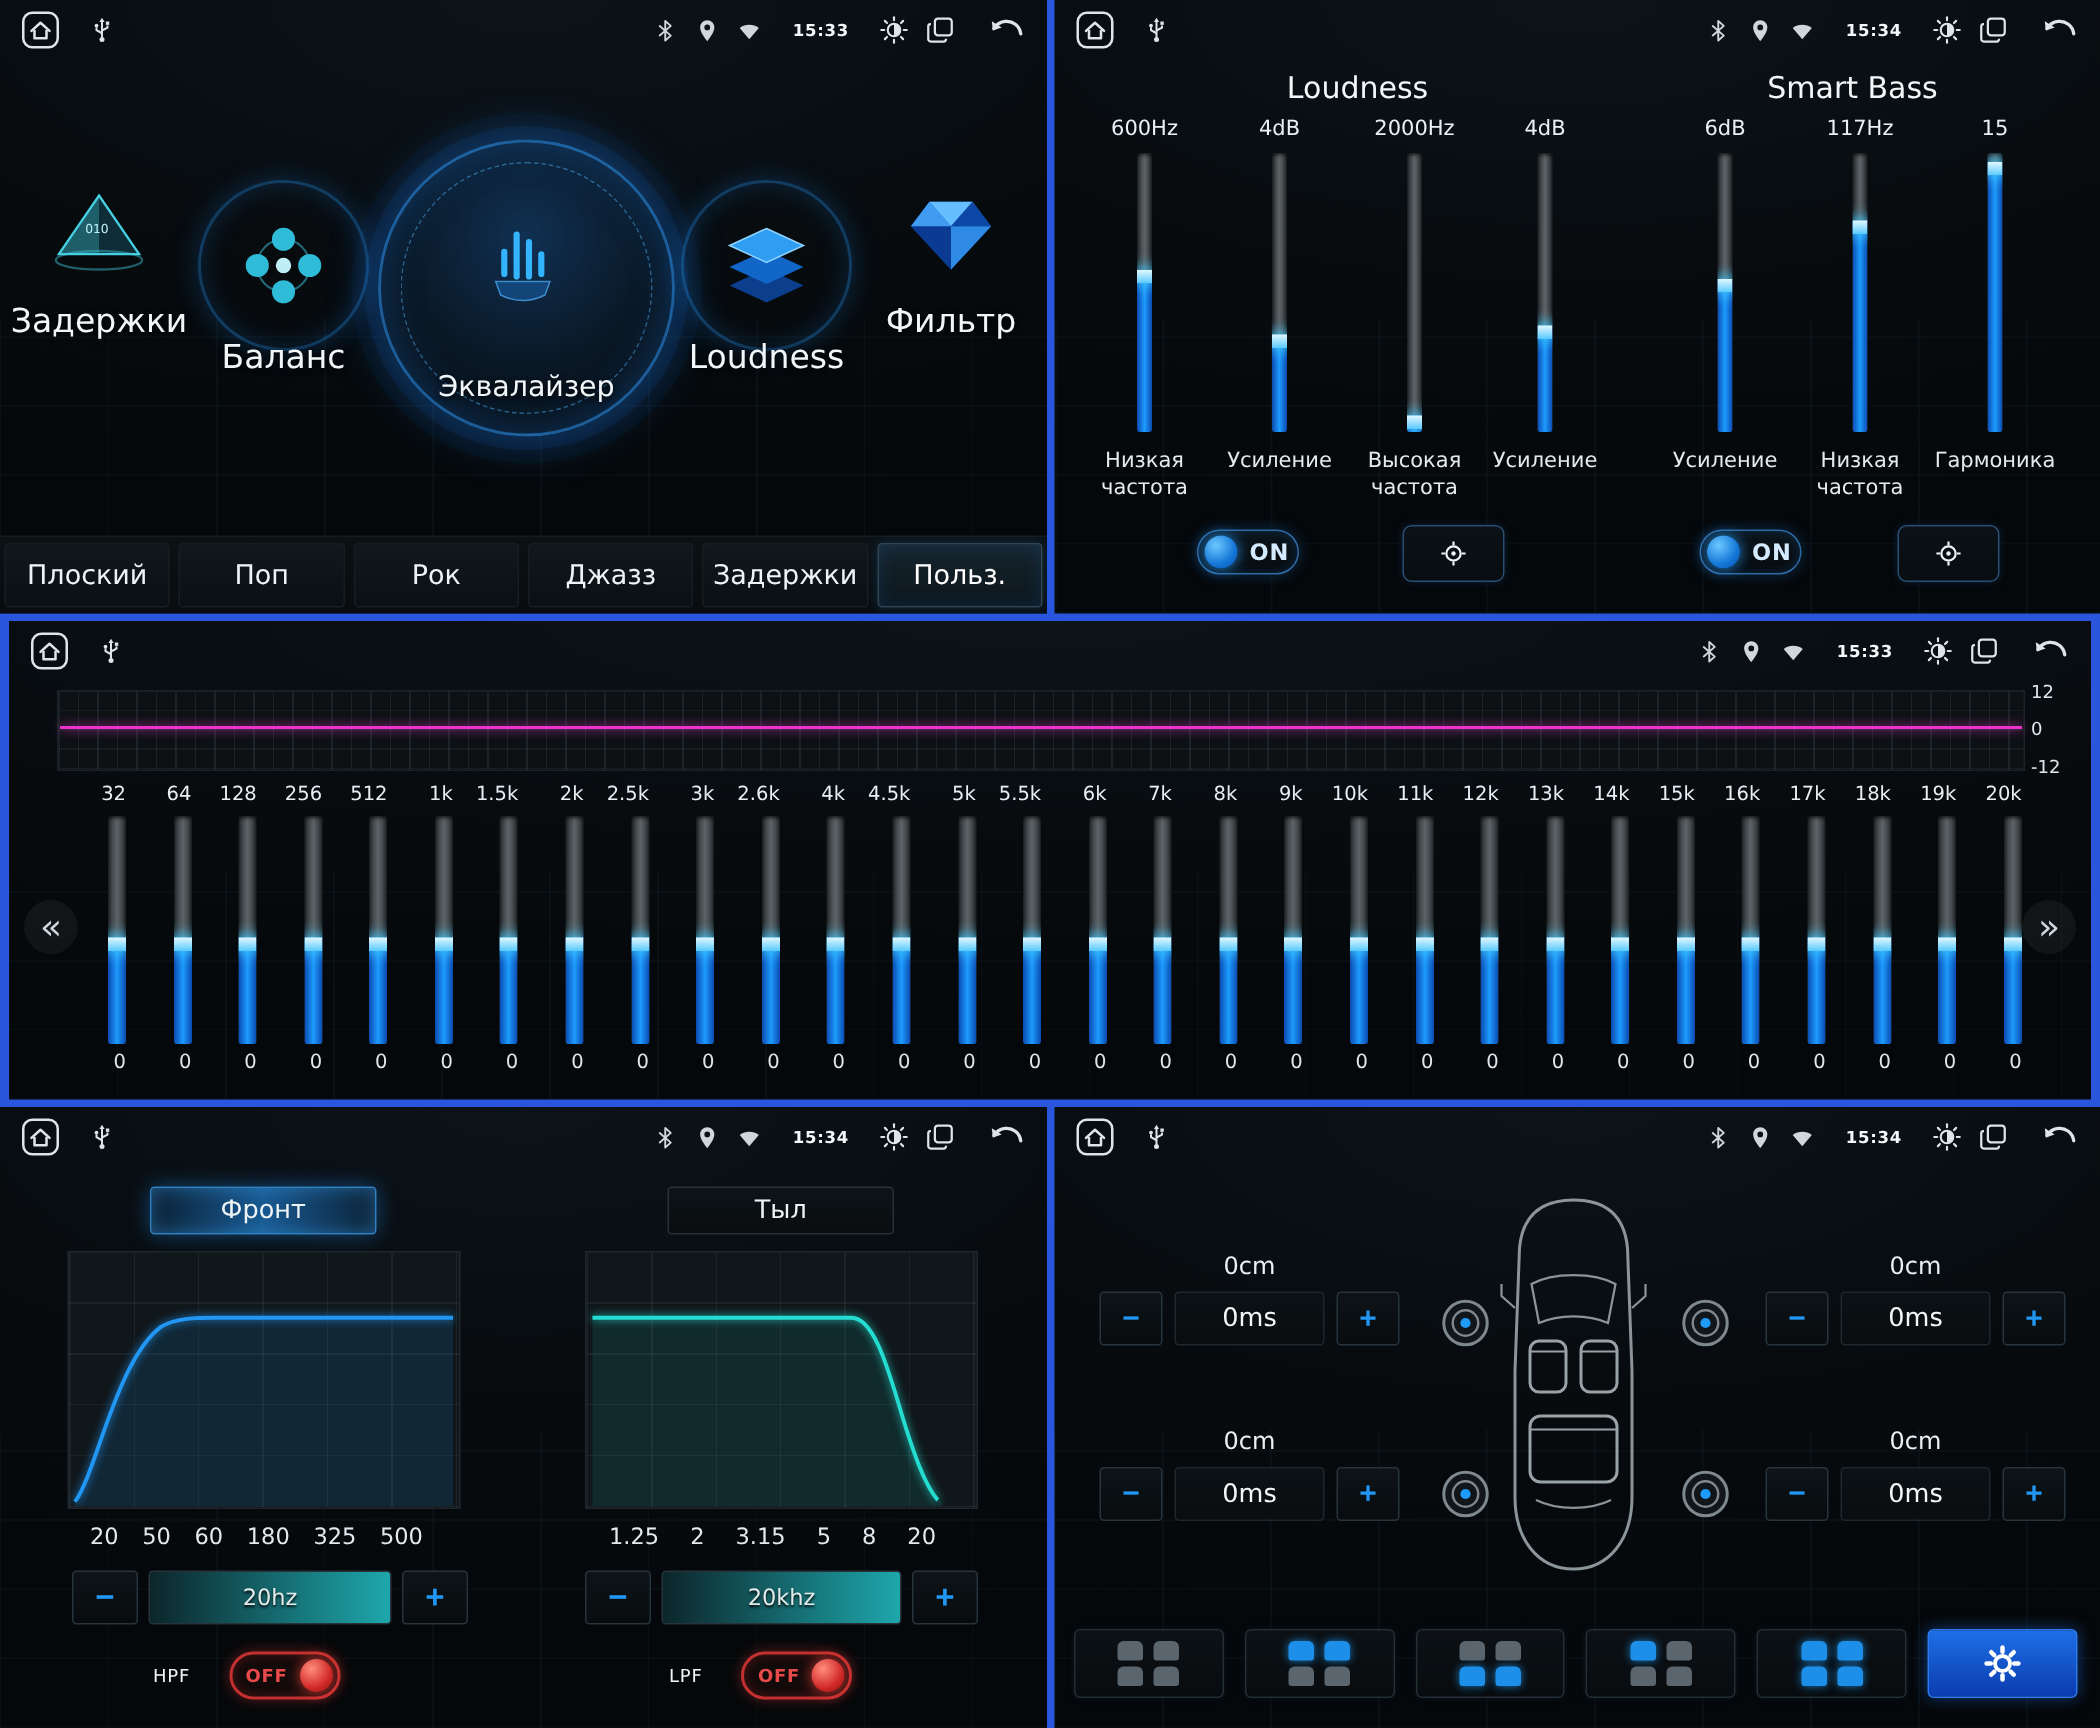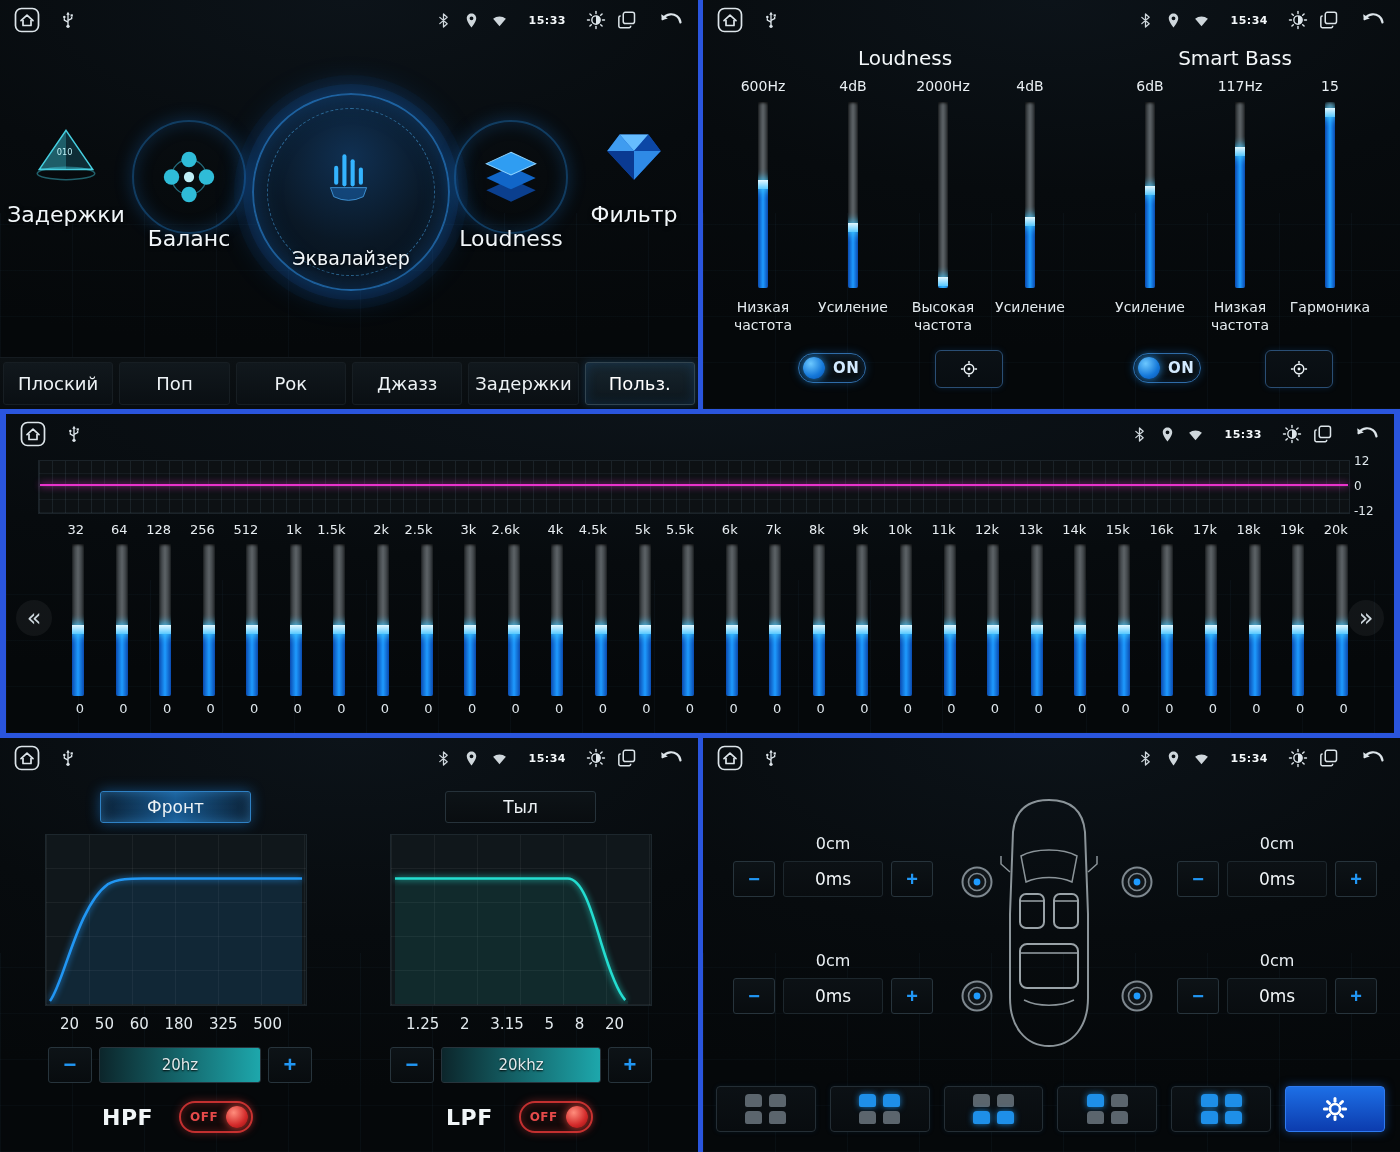--- a/index.html
+++ b/index.html
@@ -131,21 +131,21 @@
   #hpf-slider{left:48px;width:264px}
   #lpf-slider{left:390px;width:262px}
   .fbtn{width:44px;border:1px solid #27343c;background:linear-gradient(180deg,#0d1317,#080c0f);border-radius:3px;
     color:#2196f3;font-size:22px;font-weight:bold;display:flex;align-items:center;justify-content:center;cursor:pointer}
   .fbar{flex:1;border:1px solid #27343c;border-radius:3px;position:relative;background:#0a0f12;overflow:hidden;
     display:flex;align-items:center;justify-content:center;cursor:pointer}
   .fbar .fill{position:absolute;inset:0;background:linear-gradient(90deg, rgba(16,80,90,.35), rgba(34,205,210,.8))}
   .fbar .ftext{position:relative;font-size:15px;color:#e2eaec;text-shadow:0 1px 2px #000}
   .frow{position:absolute;top:363px;display:flex;align-items:center;gap:26px}
   #hpf-row{left:102px}#lpf-row{left:446px}
-  .fname{font-size:22px;font-weight:bold;color:#f1f6f8;letter-spacing:.5px}
+  .fname{font-size:12px;font-weight:normal;color:#f1f6f8;letter-spacing:.5px}
   .toggle-off{width:74px;height:32px;border-radius:17px;border:2px solid #c33030;background:#130a0a;cursor:pointer;
     display:flex;align-items:center;
     box-shadow:0 0 9px rgba(225,55,55,.4), inset 0 0 7px rgba(225,55,55,.28)}
   .toggle-off .olabel{font-size:12px;font-weight:bold;color:#e64a4a;margin-left:9px;letter-spacing:.5px}
   .toggle-off .knob{width:22px;height:22px;border-radius:50%;margin-left:auto;margin-right:3px;
     background:radial-gradient(circle at 35% 30%,#ff8d7c,#d22a2a 60%,#8c1010);
     box-shadow:0 0 9px rgba(240,70,60,.85)}
 
   
   .delay-group{position:absolute;width:200px;display:flex;flex-direction:column;align-items:center;gap:8px}

